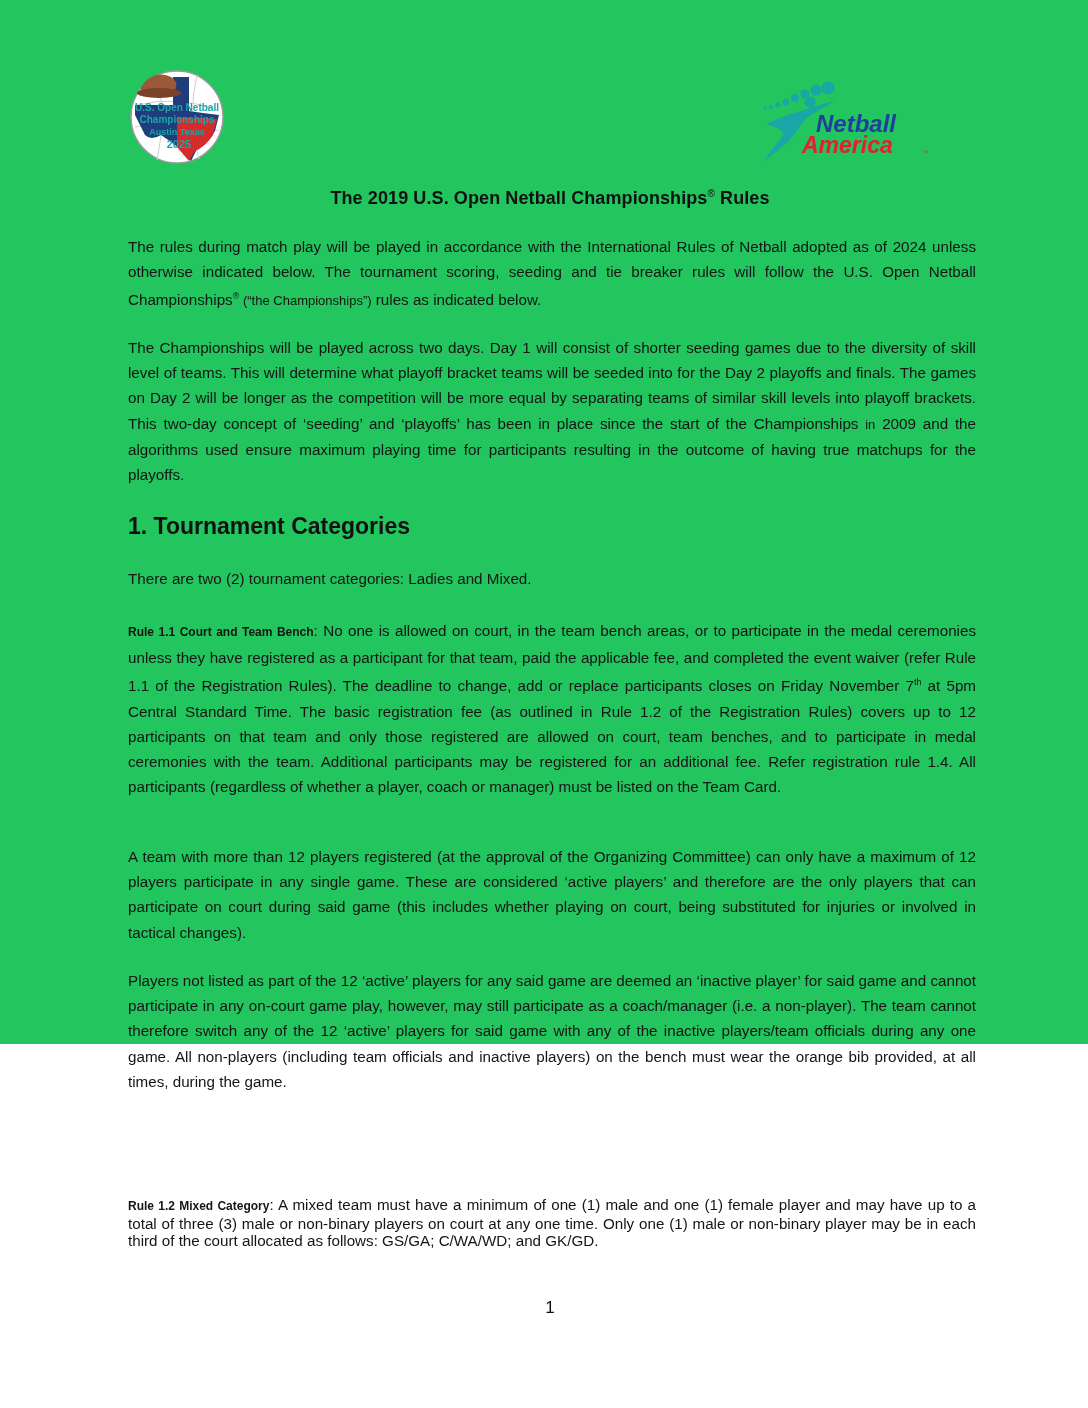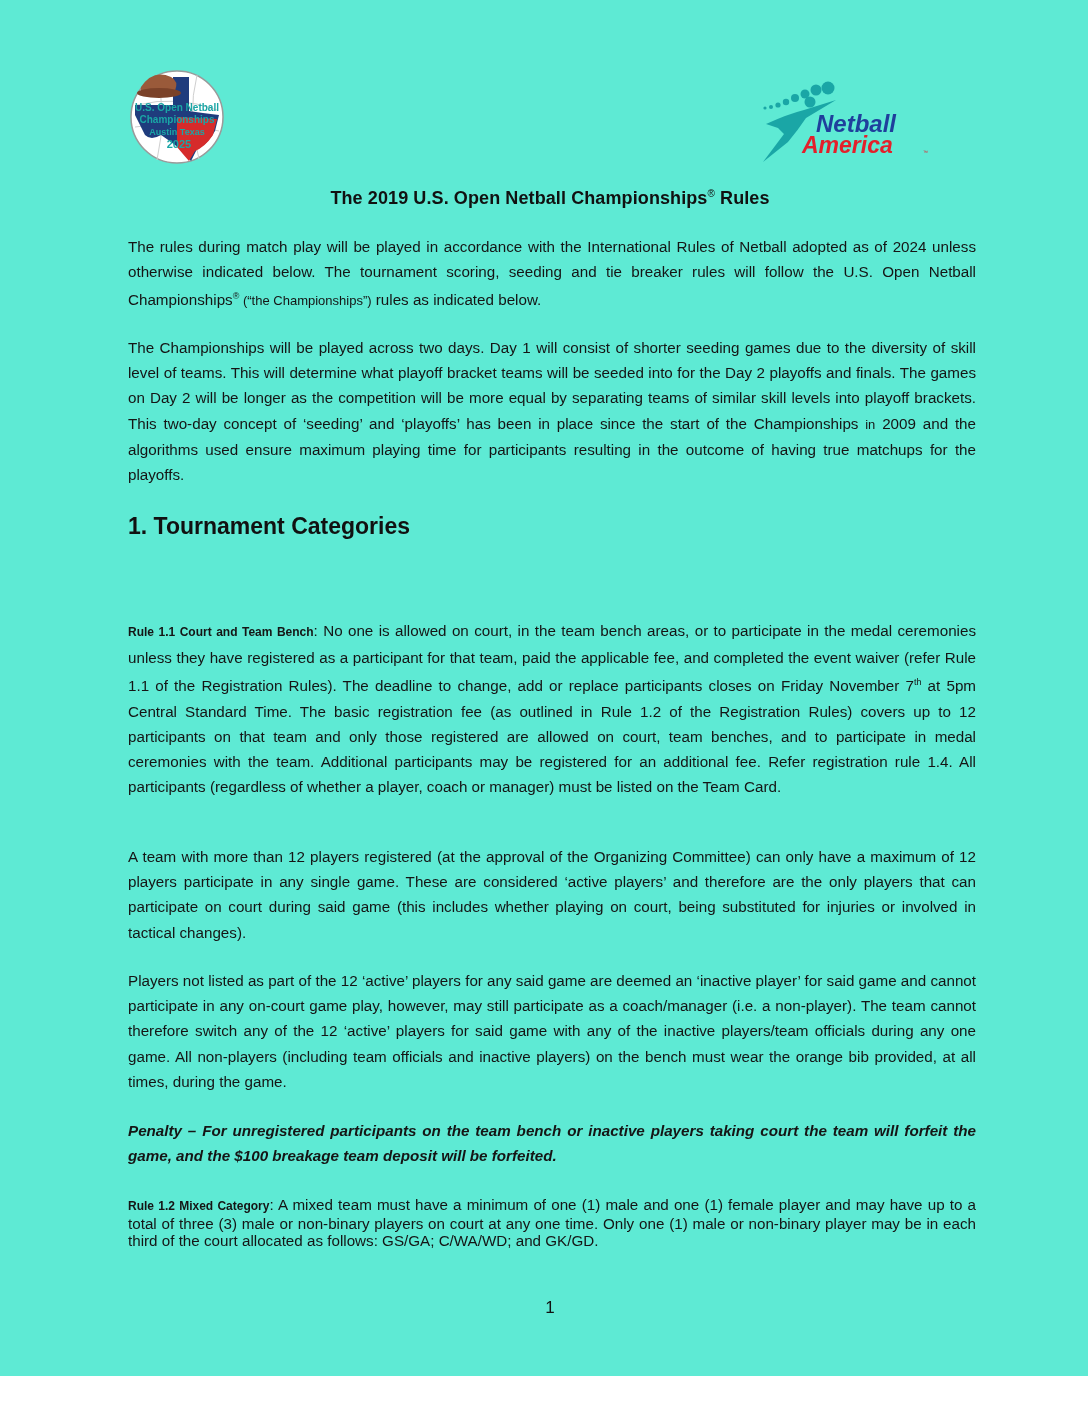--- a/index.html
+++ b/index.html
@@ -1,18 +1,18 @@
 <!DOCTYPE html>
 <html><head>
 <meta charset="utf-8">
 <style>
   html, body { margin: 0; padding: 0; background: #ffffff; }
   body { width: 1088px; height: 1408px; position: relative; overflow: hidden;
          font-family: "Liberation Sans", sans-serif; color: #111; }
-  .page { position: absolute; left: 0; top: 0; width: 1088px; height: 1376px; background: #5eead4; }
+  .page { position: absolute; left: 0; top: 0; width: 1088px; height: 1044px; background: #22c55e; }
   .logo-left { position: absolute; left: 127px; top: 65px; width: 100px; height: 100px; }
   .logo-right { position: absolute; left: 758px; top: 80px; width: 175px; height: 85px; }
   .title { position: absolute; left: 0; width: 1100px; top: 188px; text-align: center;
            font-weight: bold; font-size: 18px; letter-spacing: 0.1px; }
   .title sup { font-size: 10px; font-weight: normal; }
   .para { position: absolute; left: 128px; width: 848px; font-size: 15.2px; line-height: 25.2px;
           text-align: justify; color: #151515; }
   .para.tight { line-height: 17px; }
   .h2 { position: absolute; left: 128px; top: 513px; font-weight: bold; font-size: 23px; }
   .rule-head { font-weight: bold; font-size: 12px; }
@@ -62,25 +62,25 @@
   </div>
 
   <div class="title"><span>The 2019 U.S. Open Netball Championships</span><sup>®</sup><span> Rules</span></div>
 
   <p class="para" style="top:220px; margin-top:14px;"><span>The rules during match play will be played in accordance with the International Rules of Netball adopted as of 2024 unless otherwise indicated below.  The tournament scoring, seeding and tie breaker rules will follow the U.S. Open Netball Championships</span><sup style="font-size:9px">®</sup><span class="big"> (“the Championships”)</span><span> rules as indicated below.</span></p>
 
   <p class="para" style="top:321px; margin-top:14px;"><span>The Championships will be played across two days.  Day 1 will consist of shorter seeding games due to the diversity of skill level of teams.  This will determine what playoff bracket teams will be seeded into for the Day 2 playoffs and finals. The games on Day 2 will be longer as the competition will be more equal by separating teams of similar skill levels into playoff brackets.   This two-day concept of ‘seeding’ and ‘playoffs’ has been in place since the start of the Championships </span><span class="big">in</span><span> 2009 and the algorithms used ensure maximum playing time for participants resulting in the outcome of having true matchups for the playoffs.</span></p>
 
   <div class="h2">1. Tournament Categories</div>
 
+  <p class="para" style="top:552px; margin-top:14px;">There are two (2) tournament categories: Ladies and Mixed.</p>
 
   <p class="para" style="top:604px; margin-top:14px;"><span class="rule-head">Rule 1.1 Court and Team Bench</span><span>: No one is allowed on court, in the team bench areas, or to participate in the medal ceremonies unless they have registered as a participant for that team, paid the applicable fee, and completed the event waiver (refer Rule 1.1 of the Registration Rules). The deadline to change, add or replace participants closes on Friday November 7</span><sup class="th">th</sup><span> at 5pm Central Standard Time.  The basic registration fee (as outlined in Rule 1.2 of the Registration Rules) covers up to 12 participants on that team and only those registered are allowed on court, team benches, and to participate in medal ceremonies with the team.  Additional participants may be registered for an additional fee.  Refer registration rule 1.4.  All participants (regardless of whether a player, coach or manager) must be listed on the Team Card.</span></p>
 
   <p class="para" style="top:830px; margin-top:14px;">A team with more than 12 players registered (at the approval of the Organizing Committee) can only have a maximum of 12 players participate in any single game.  These are considered ‘active players’ and therefore are the only players that can participate on court during said game (this includes whether playing on court, being substituted for injuries or involved in tactical changes).</p>
 
   <p class="para" style="top:954px; margin-top:14px;">Players not listed as part of the 12 ‘active’ players for any said game are deemed an ‘inactive player’ for said game and cannot participate in any on-court game play, however, may still participate as a coach/manager (i.e. a non-player). The team cannot therefore switch any of the 12 ‘active’ players for said game with any of the inactive players/team officials during any one game.  All non-players (including team officials and inactive players) on the bench must wear the orange bib provided, at all times, during the game.</p>
 
-  <p class="para penalty" style="top:1104px; margin-top:14px;">Penalty – For unregistered participants on the team bench or inactive players taking court the team will forfeit the game, and the $100 breakage team deposit will be forfeited.</p>
 
   <p class="para tight" style="top:1182px; margin-top:14px;"><span class="rule-head">Rule 1.2 Mixed Category</span><span>: A mixed team must have a minimum of one (1) male and one (1) female player and may have up to a total of three (3) male or non-binary players on court at any one time. Only one (1) male or non-binary player may be in each third of the court allocated as follows: GS/GA; C/WA/WD; and GK/GD.</span></p>
 
   <div class="pagenum">1</div>
 </div>
 
 </body></html>

